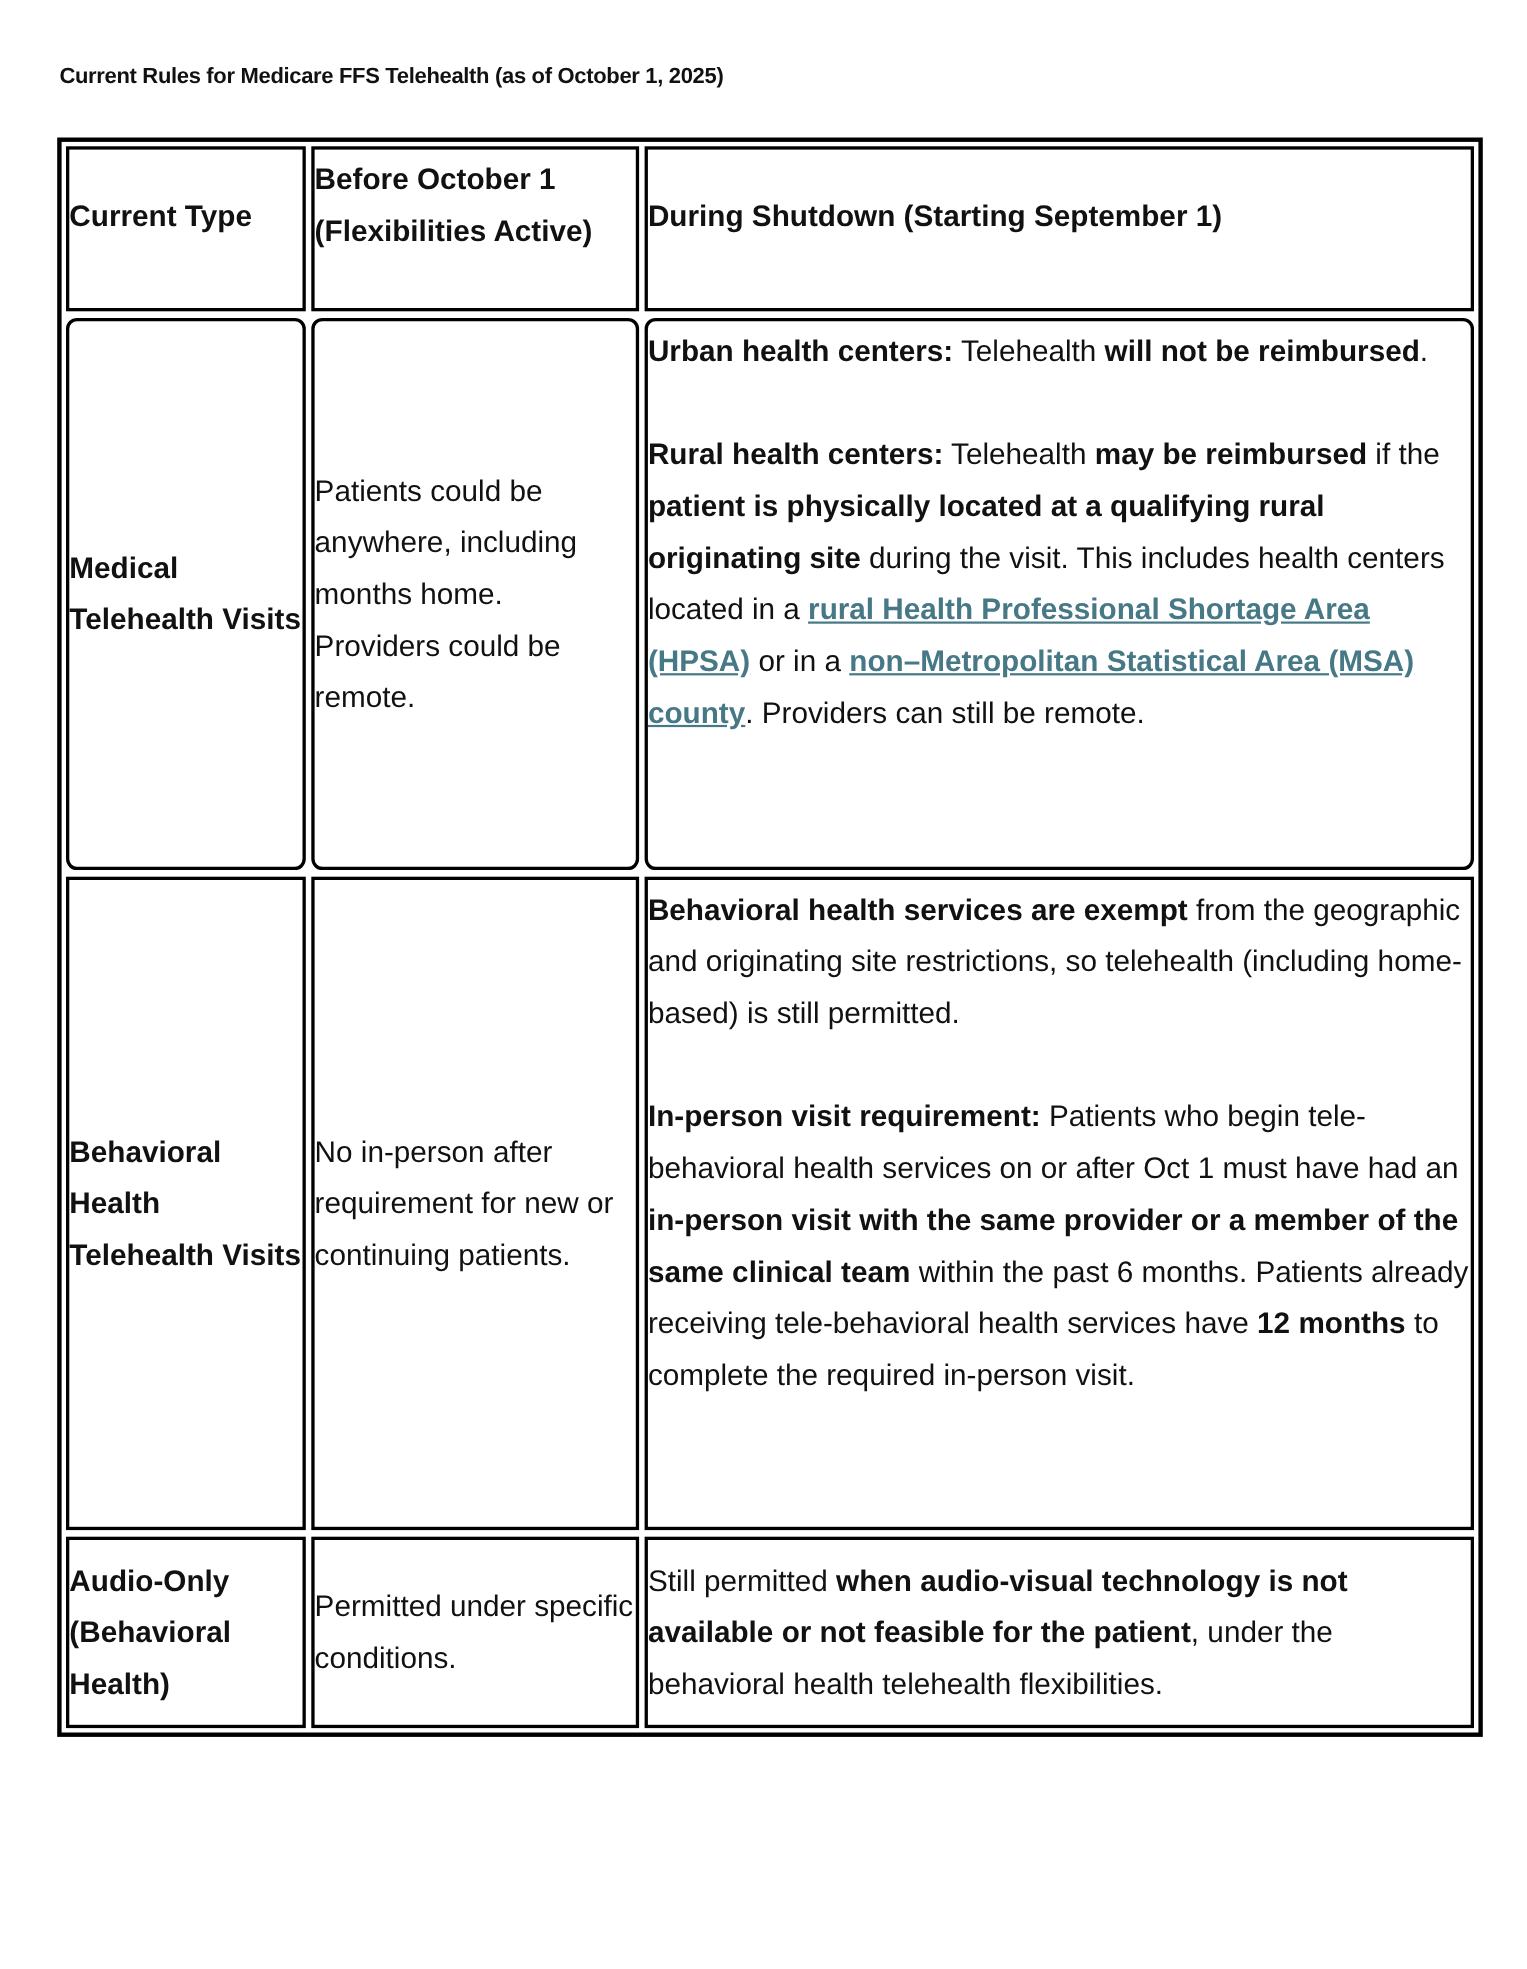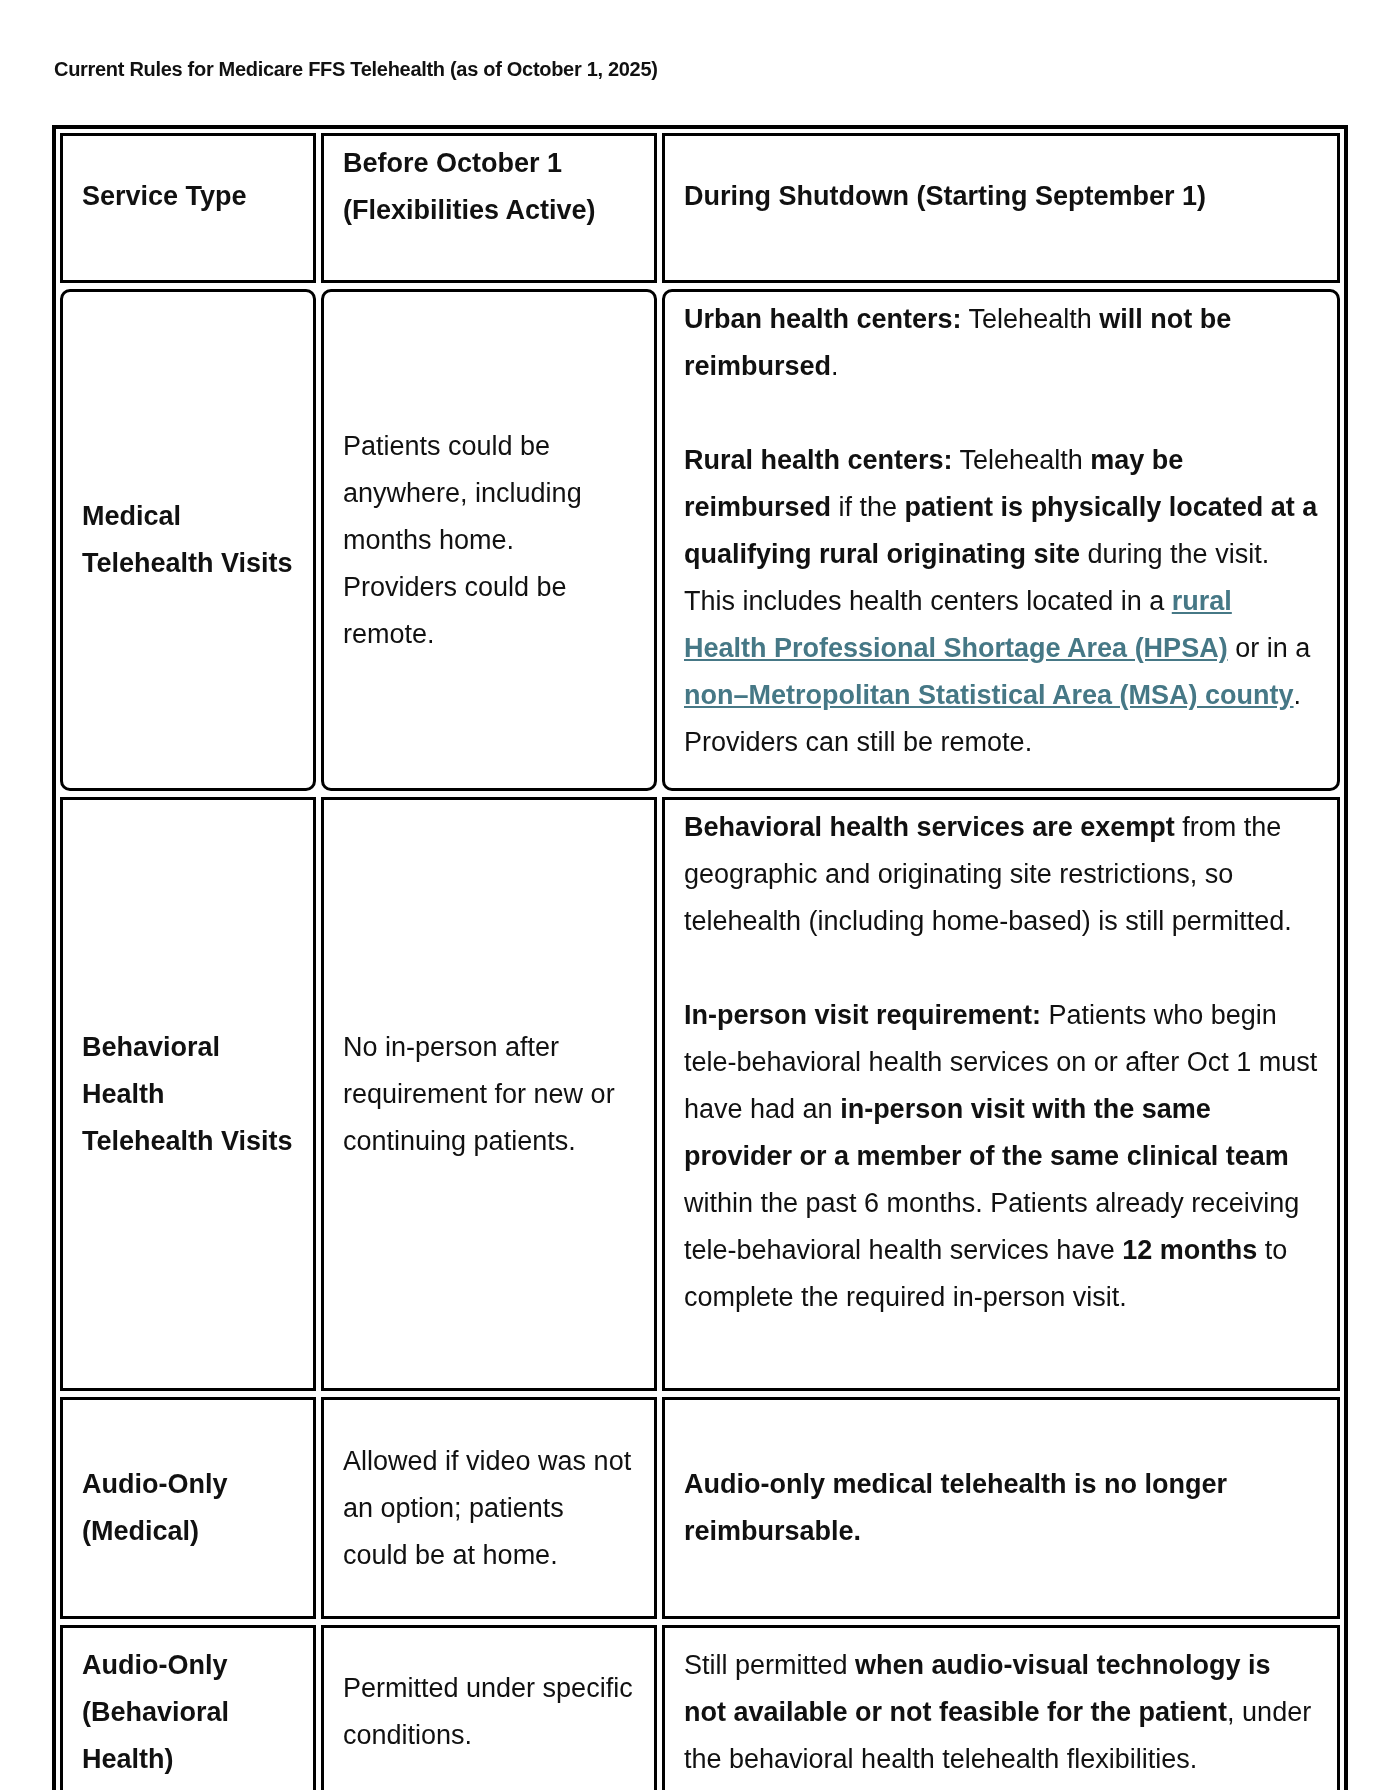--- a/index.html
+++ b/index.html
@@ -1,20 +1,20 @@
 <!DOCTYPE html>
 <html><head>
 <meta charset="utf-8">
 <style>
   html, body { margin: 0; padding: 0; background: #ffffff; }
   body { width: 1388px; height: 1790px; position: relative; font-family: "Liberation Sans", "DejaVu Sans", sans-serif; color: #111; }
   .title { position: absolute; left: 54px; top: 58px; font-size: 20px; font-weight: bold; letter-spacing: -0.3px; }
   .outer { position: absolute; left: 52px; top: 125px; width: 1296px; border: 4px solid #000; padding: 4px; box-sizing: border-box; }
   table { border-collapse: separate; border-spacing: 5px 6px; width: 100%; margin: -6px -5px; width: calc(100% + 10px); }
-  td { border: 3px solid #000; vertical-align: middle; padding: 4px 19px; font-size: 27px; line-height: 47px; }
+  td { border: 3px solid #000; vertical-align: middle; padding: 4px 0; font-size: 27px; line-height: 47px; }
   td.c1 { width: 212px; font-weight: bold; }
   td.c2 { width: 292px; }
   td.c3 { }
   tr.hdr td { font-weight: bold; height: 112px; vertical-align: top; padding-top: 4px; }
   tr.hdr td.c1, tr.hdr td.c3 { vertical-align: middle; padding-bottom: 28px; }
   .r1 td { height: 488px; border-radius: 10px; }
   .r2 td { height: 580px; }
   .r3 td { height: 208px; }
   .r4 td { height: 160px; }
   td.top { vertical-align: top; }
@@ -24,21 +24,21 @@
 </style>
 </head>
 <body>
 
 <div class="title">Current Rules for Medicare FFS Telehealth (as of October 1, 2025)</div>
 
 <div class="outer">
 <table>
   <tbody>
         <tr class="hdr">
-    <td class="c1">Service Type</td>
+    <td class="c1">Current Type</td>
     <td class="c2">Before October 1 (Flexibilities Active)</td>
     <td class="c3">During Shutdown (Starting September 1)</td>
   </tr>
 
   <tr class="r1">
     <td class="c1">Medical Telehealth Visits</td>
     <td class="c2">Patients could be anywhere, including months home. Providers could be remote.</td>
     <td class="c3 top">
       <div><b>Urban health centers:</b><span> Telehealth </span><b>will not be reimbursed</b><span>.</span></div>
       <div class="para-gap"></div>
@@ -49,25 +49,20 @@
   <tr class="r2">
     <td class="c1">Behavioral Health Telehealth Visits</td>
     <td class="c2">No in-person after requirement for new or continuing patients.</td>
     <td class="c3 top">
       <div><b>Behavioral health services are exempt</b><span> from the geographic and originating site restrictions, so telehealth (including home-based) is still permitted.</span></div>
       <div class="para-gap"></div>
       <div><b>In-person visit requirement:</b><span> Patients who begin tele-behavioral health services on or after Oct 1 must have had an </span><b>in-person visit with the same provider or a member of the same clinical team</b><span> within the past 6 months. Patients already receiving tele-behavioral health services have </span><b>12 months</b><span> to complete the required in-person visit.</span></div>
     </td>
   </tr>
 
-  <tr class="r3">
-    <td class="c1">Audio-Only (Medical)</td>
-    <td class="c2">Allowed if video was not an option; patients could be at home.</td>
-    <td class="c3"><b>Audio-only medical telehealth is no longer reimbursable.</b></td>
-  </tr>
 
   <tr class="r4">
     <td class="c1">Audio-Only (Behavioral Health)</td>
     <td class="c2">Permitted under specific conditions.</td>
     <td class="c3"><span>Still permitted </span><b>when audio-visual technology is not available or not feasible for the patient</b><span>, under the behavioral health telehealth flexibilities.</span></td>
   </tr>
 </tbody>
     </table>
 </div>
 

